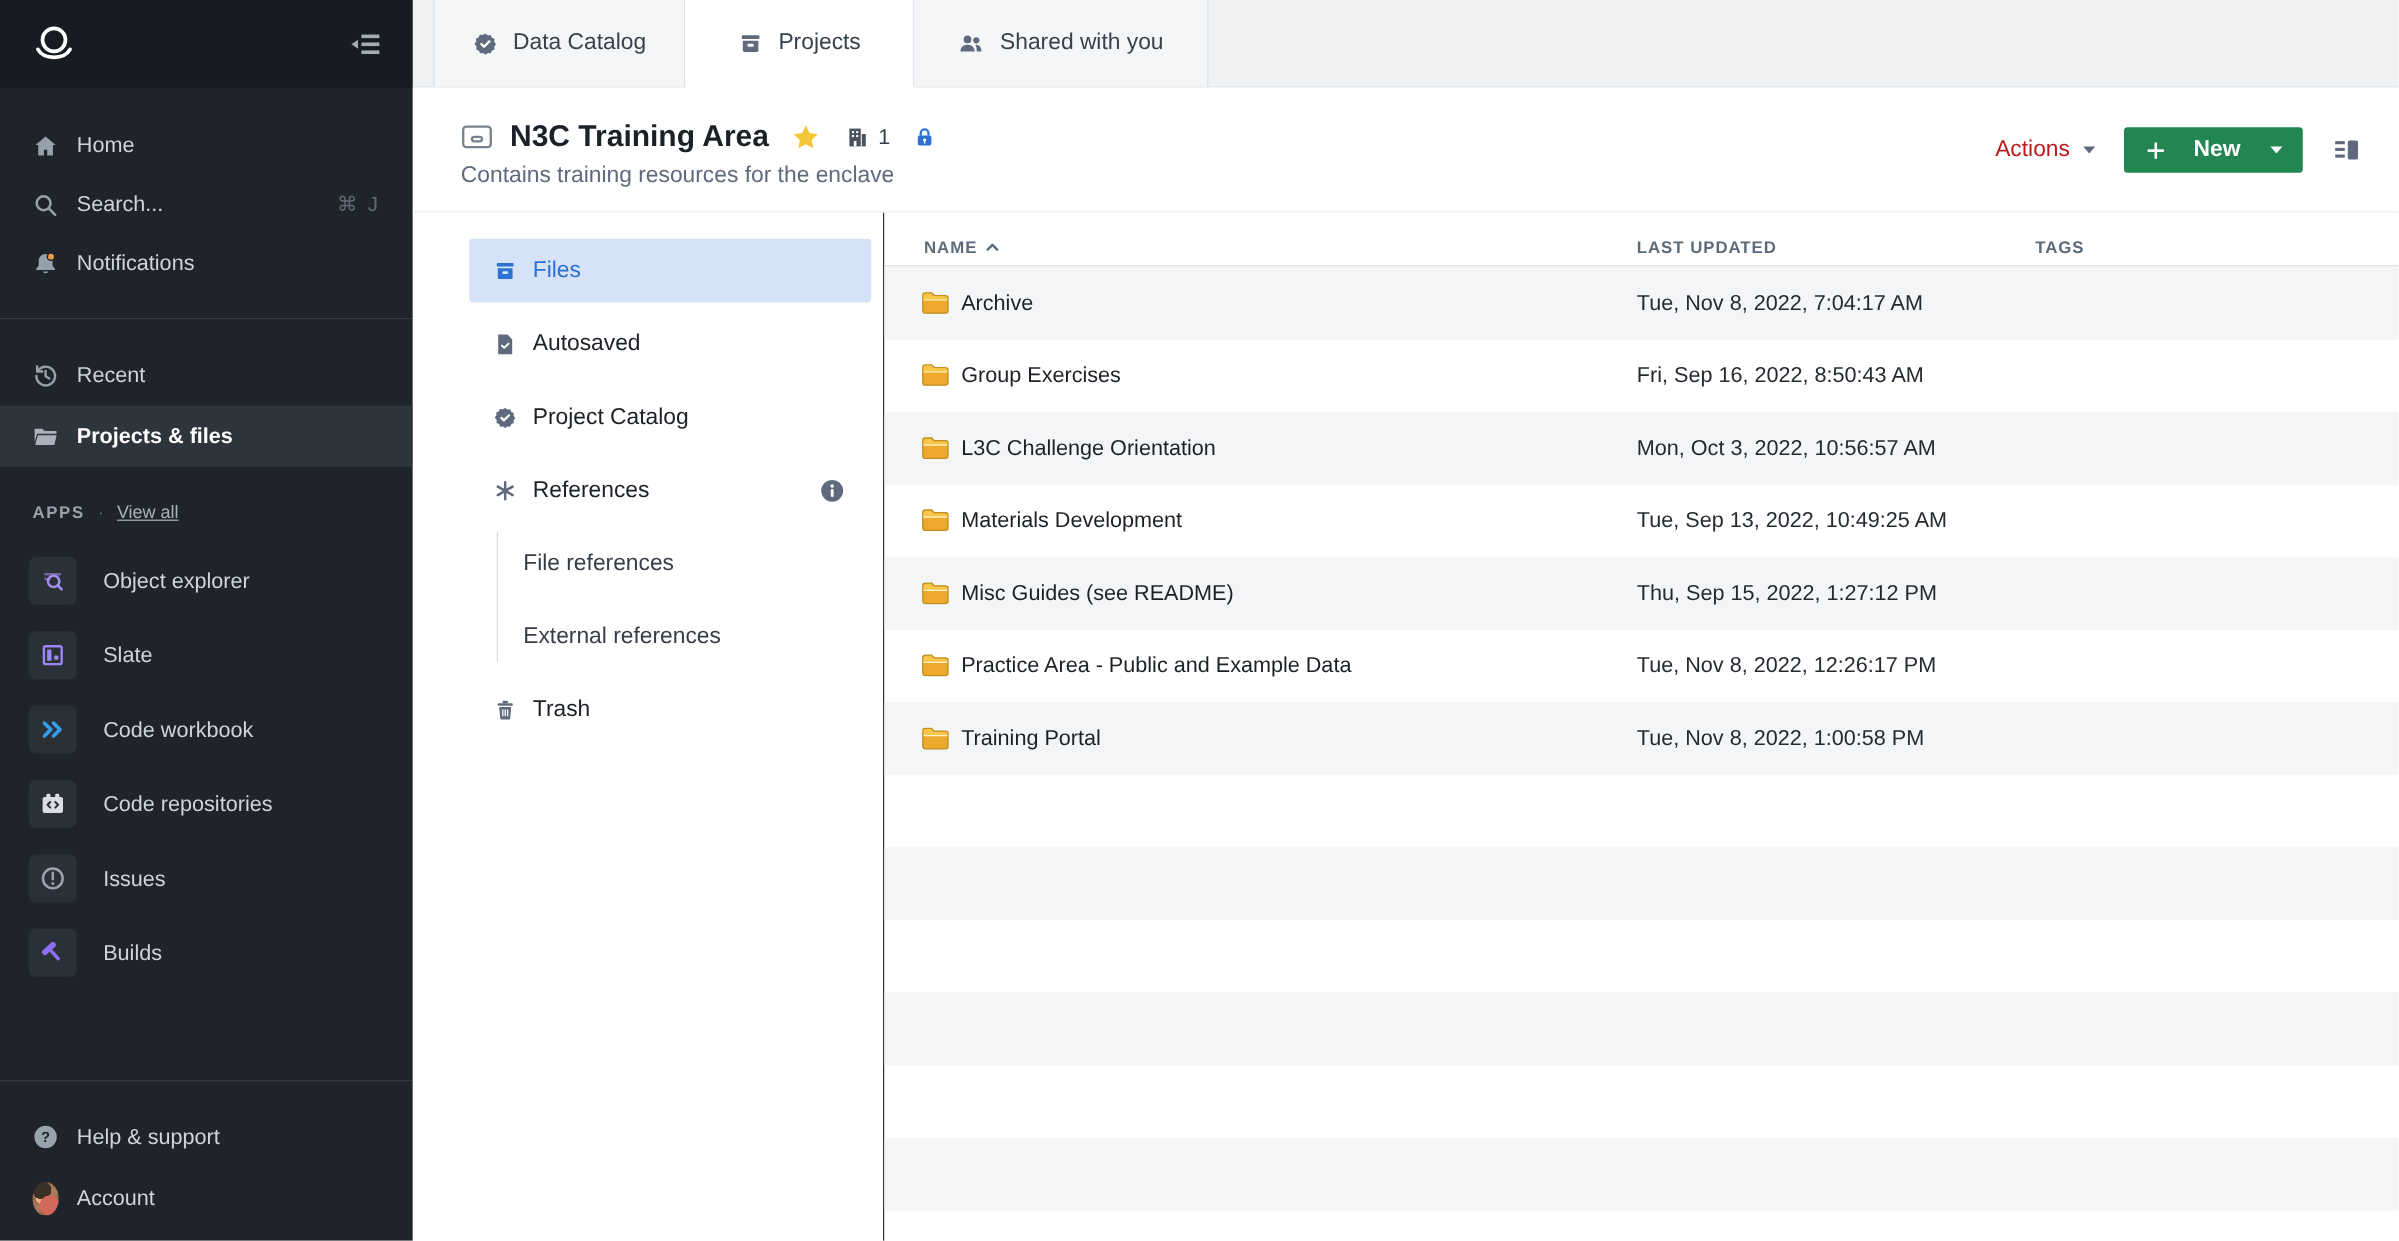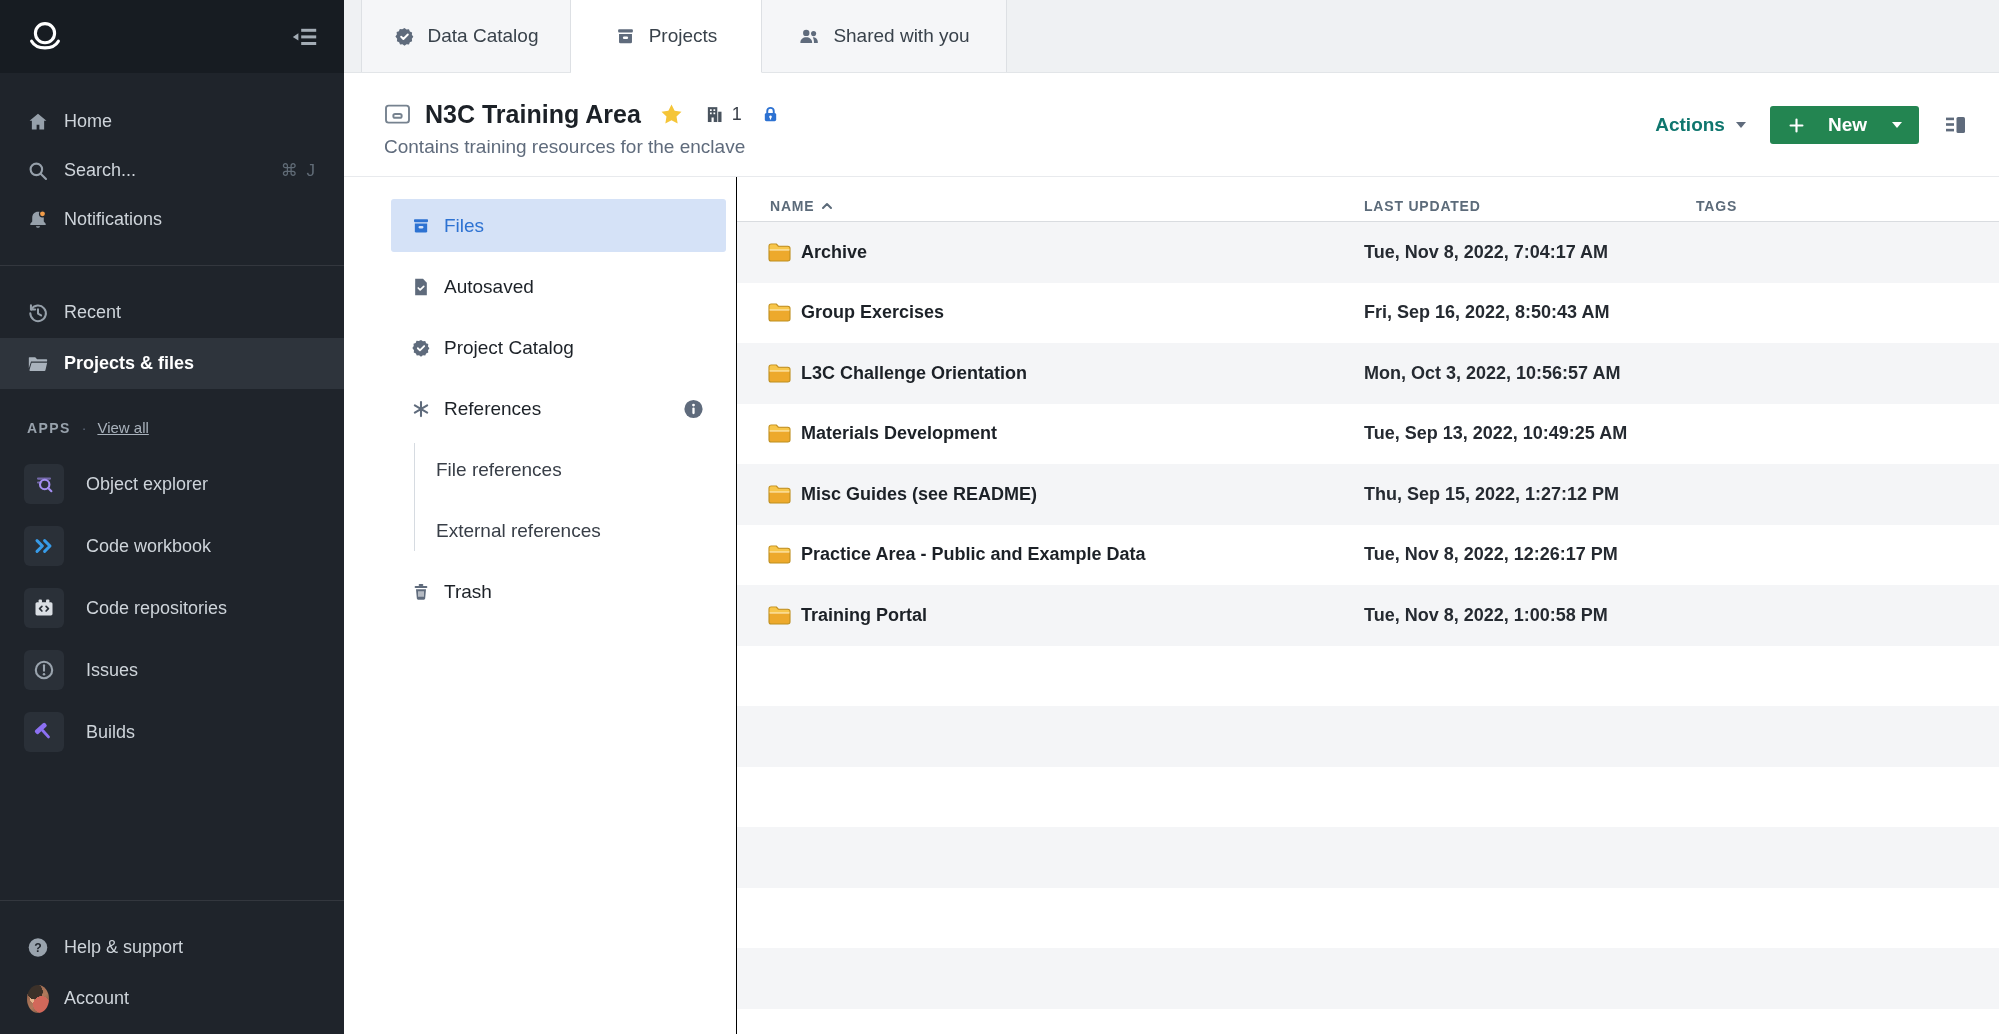--- a/index.html
+++ b/index.html
@@ -65,22 +65,22 @@
            padding: 26px 0 0 40px; border-bottom: 1px solid #E8EAED; }
   .titlerow { display: flex; align-items: center; gap: 14px; height: 30px; }
   .proj-icon { line-height: 0; }
   .ptitle { font-size: 25px; font-weight: 700; color: #1C2127; white-space: nowrap; }
   .star-btn { background: none; border: none; cursor: pointer; line-height: 0; margin-left: 4px; }
   .orgwrap { display: flex; align-items: center; gap: 7px; margin-left: 6px; }
   .org-count { font-size: 18px; color: #383E47; }
   .lock-wrap { line-height: 0; margin-left: 4px; }
   .pdesc { margin-top: 7px; font-size: 19px; color: #5F6B7C; }
   .headright { position: absolute; top: 33px; right: 31px; display: flex; align-items: center; gap: 24px; }
-  .actions { display: flex; align-items: center; gap: 11px; font-size: 19px; color: #0f766e;
-             background: none; border: none; cursor: pointer; font-family: inherit; font-weight: bold; }
+  .actions { display: flex; align-items: center; gap: 11px; font-size: 19px; color: #b91c1c;
+             background: none; border: none; cursor: pointer; font-family: inherit; }
   .caret { width: 0; height: 0; border-left: 5.5px solid transparent;
            border-right: 5.5px solid transparent; border-top: 6.5px solid #5F6B7C; }
   .newbtn { height: 38px; background: #238551; border: none; border-radius: 3px; color: #fff;
             font-size: 19px; font-weight: 600; font-family: inherit; display: flex; align-items: center;
             gap: 22px; padding: 0 17px; cursor: pointer; }
   .newbtn .caret { border-top-color: #fff; margin-left: 3px; }
   .panelbtn { background: none; border: none; cursor: pointer; line-height: 0; }
 
   
   .pbody { flex: 1; min-height: 0; display: flex; }
@@ -98,21 +98,21 @@
   .guideline { position: absolute; left: 42px; top: 4px; bottom: 10px; width: 1px; background: #D6DBE1; }
   .subitem { height: 61px; display: flex; align-items: center; padding-left: 64px;
              font-size: 19px; color: #383E47; cursor: pointer; }
 
   .filetable { flex: 1; min-width: 0; display: flex; flex-direction: column; background: #fff; }
   .thead { height: 45px; flex: 0 0 45px; display: grid; grid-template-columns: 627px 332px 1fr;
            align-items: center; border-bottom: 1px solid #D9DCE0; }
   .th { font-size: 14px; font-weight: 700; color: #5C6B7A; letter-spacing: .8px;
         display: flex; align-items: center; gap: 6px; cursor: pointer; margin-top: 14px; }
   .th.first { padding-left: 33px; }
-  .rows { flex: 1; overflow: hidden; font-weight: bold; }
+  .rows { flex: 1; overflow: hidden; }
   .frow { height: 60.5px; display: grid; grid-template-columns: 627px 332px 1fr; align-items: center;
           cursor: pointer; }
   .rows > .frow:nth-child(odd) { background: #F4F5F7; }
   .cell-name { display: flex; align-items: center; gap: 10px; padding-left: 31px;
                font-size: 18px; color: #1C2127; white-space: nowrap; overflow: hidden; }
   .cell-name .ficon { line-height: 0; flex: 0 0 23px; }
   .cell-date { font-size: 18px; color: #252A31; white-space: nowrap; }
   svg { display: block; }
 </style>
 </head>
@@ -202,20 +202,30 @@
             <path d="M6 6.6h12" opacity=".6"></path>
               <path d="M6 10.5h3.2" opacity=".6"></path>
             <circle cx="12.7" cy="12.5" r="4.7"></circle>
               <path d="M16.1 15.9l3.3 3.3"></path>
           </svg>
         </span>
         <span class="slabel">Object explorer</span>
       </div>
       <div class="appitem">
         <span class="apptile">
+          <svg width="24" height="24" viewBox="0 0 24 24">
+            <rect x="4.6" y="4.6" width="14.8" height="14.8" rx="1.6" fill="none" stroke="#9B86F3" stroke-width="2"></rect>
+            <rect x="7.3" y="7.3" width="3.6" height="9.4" fill="#9B86F3"></rect>
+            <circle cx="14.9" cy="14.1" r="2" fill="#9B86F3"></circle>
+          </svg>
+        </span>
+        <span class="slabel">Slate</span>
+      </div>
+      <div class="appitem">
+        <span class="apptile">
           <svg width="24" height="24" viewBox="0 0 24 24" fill="none" stroke="#379BE8" stroke-width="3" stroke-linecap="round" stroke-linejoin="round">
             <path d="M5 6.6l5.4 5.4L5 17.4"></path>
               <path d="M12.6 6.6l5.4 5.4-5.4 5.4"></path>
           </svg>
         </span>
         <span class="slabel">Code workbook</span>
       </div>
       <div class="appitem">
         <span class="apptile">
           <svg width="24" height="24" viewBox="0 0 24 24">

